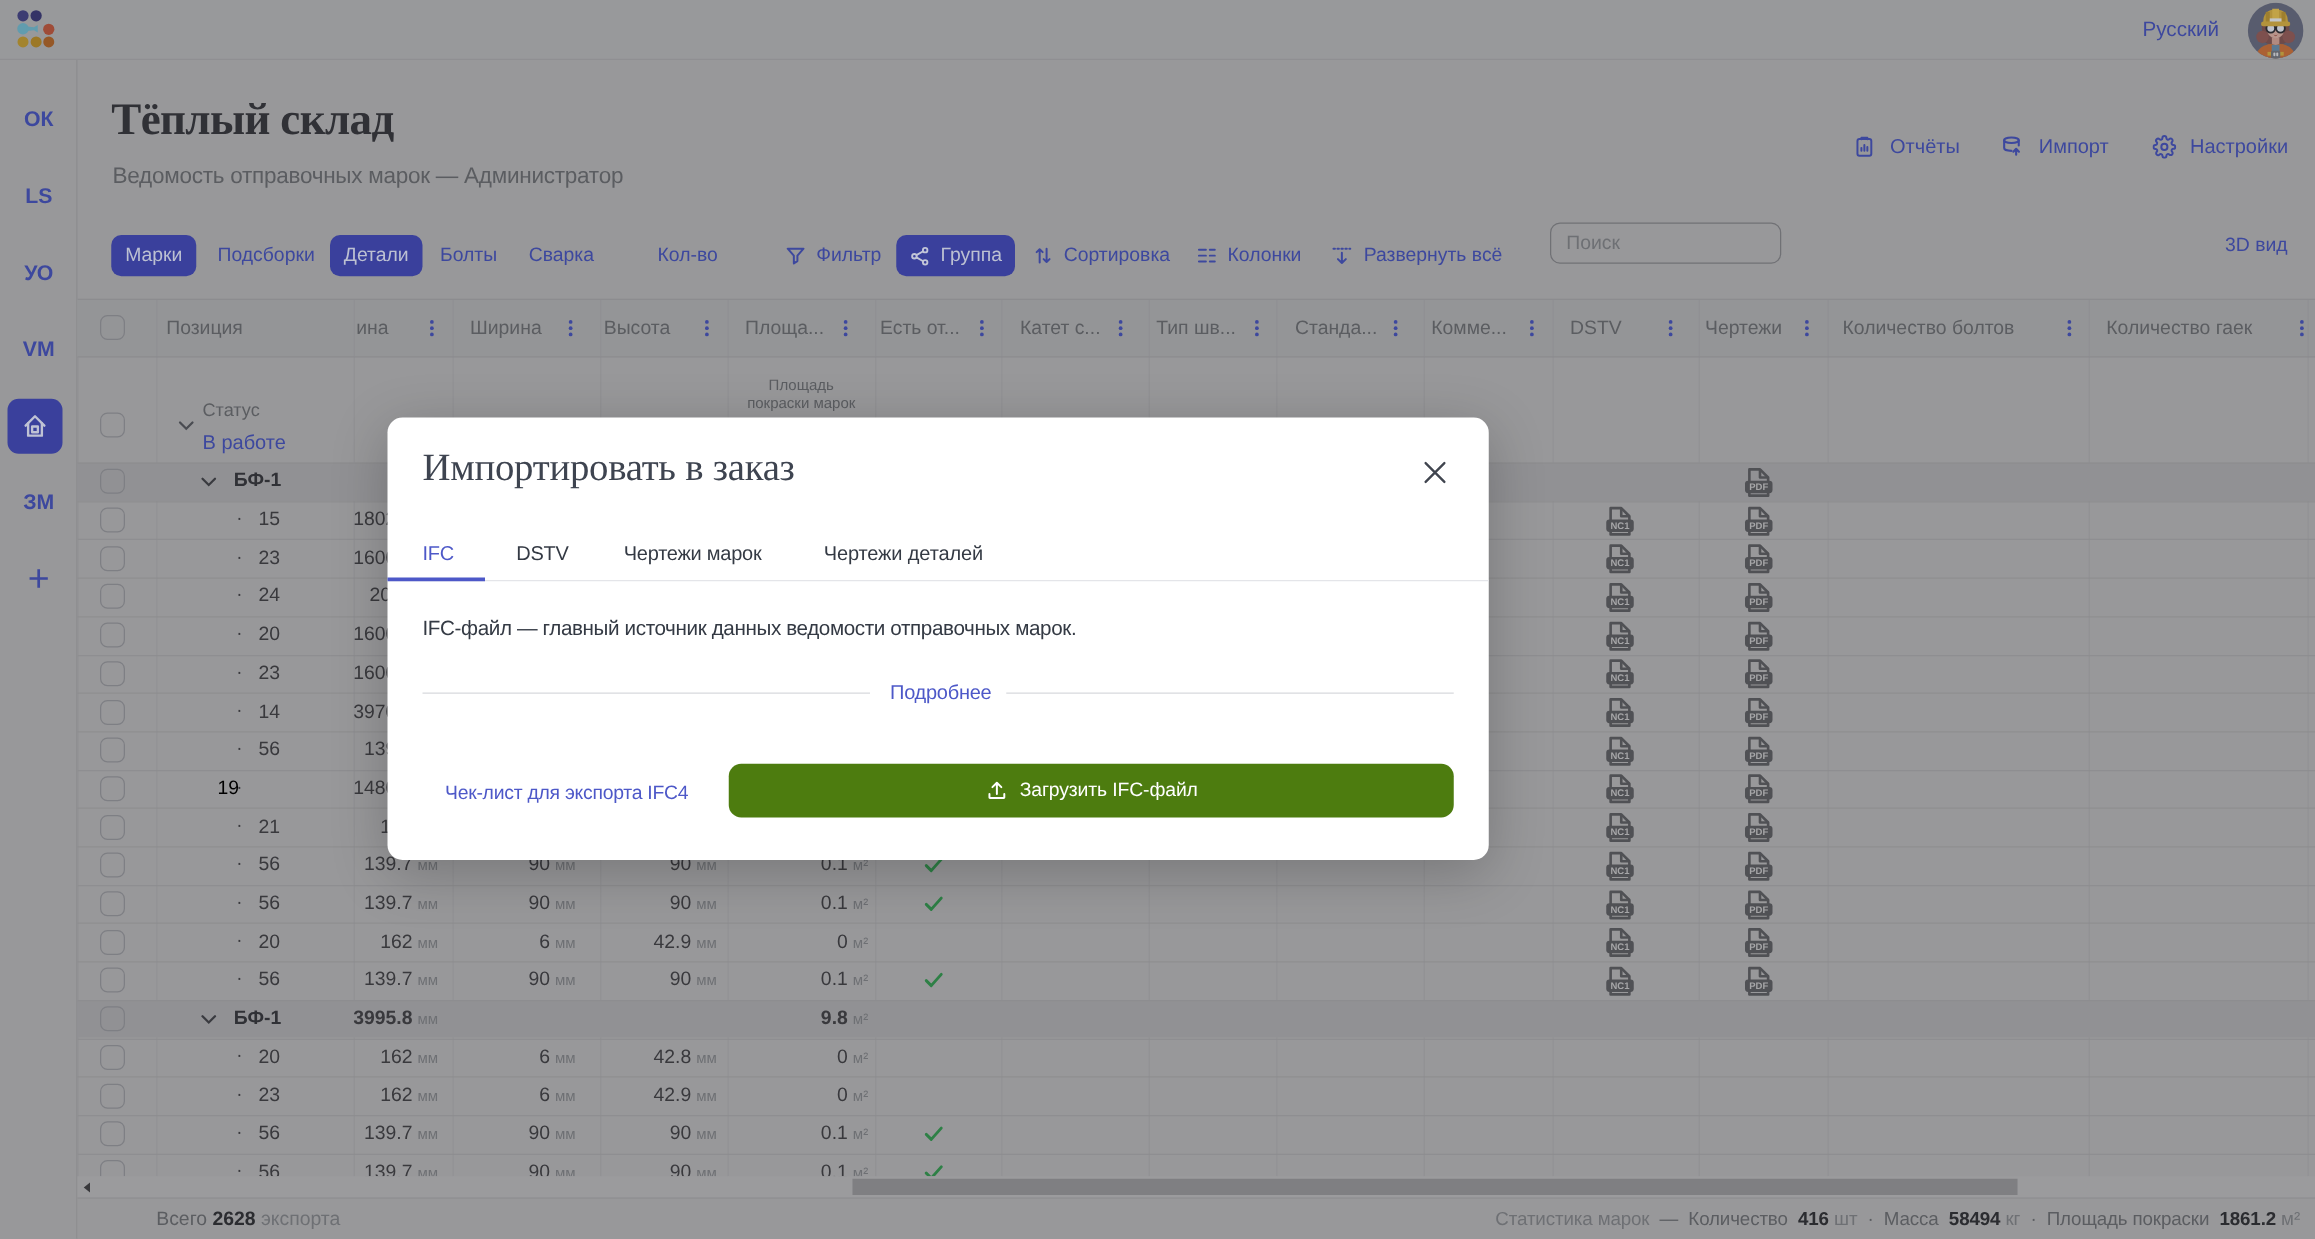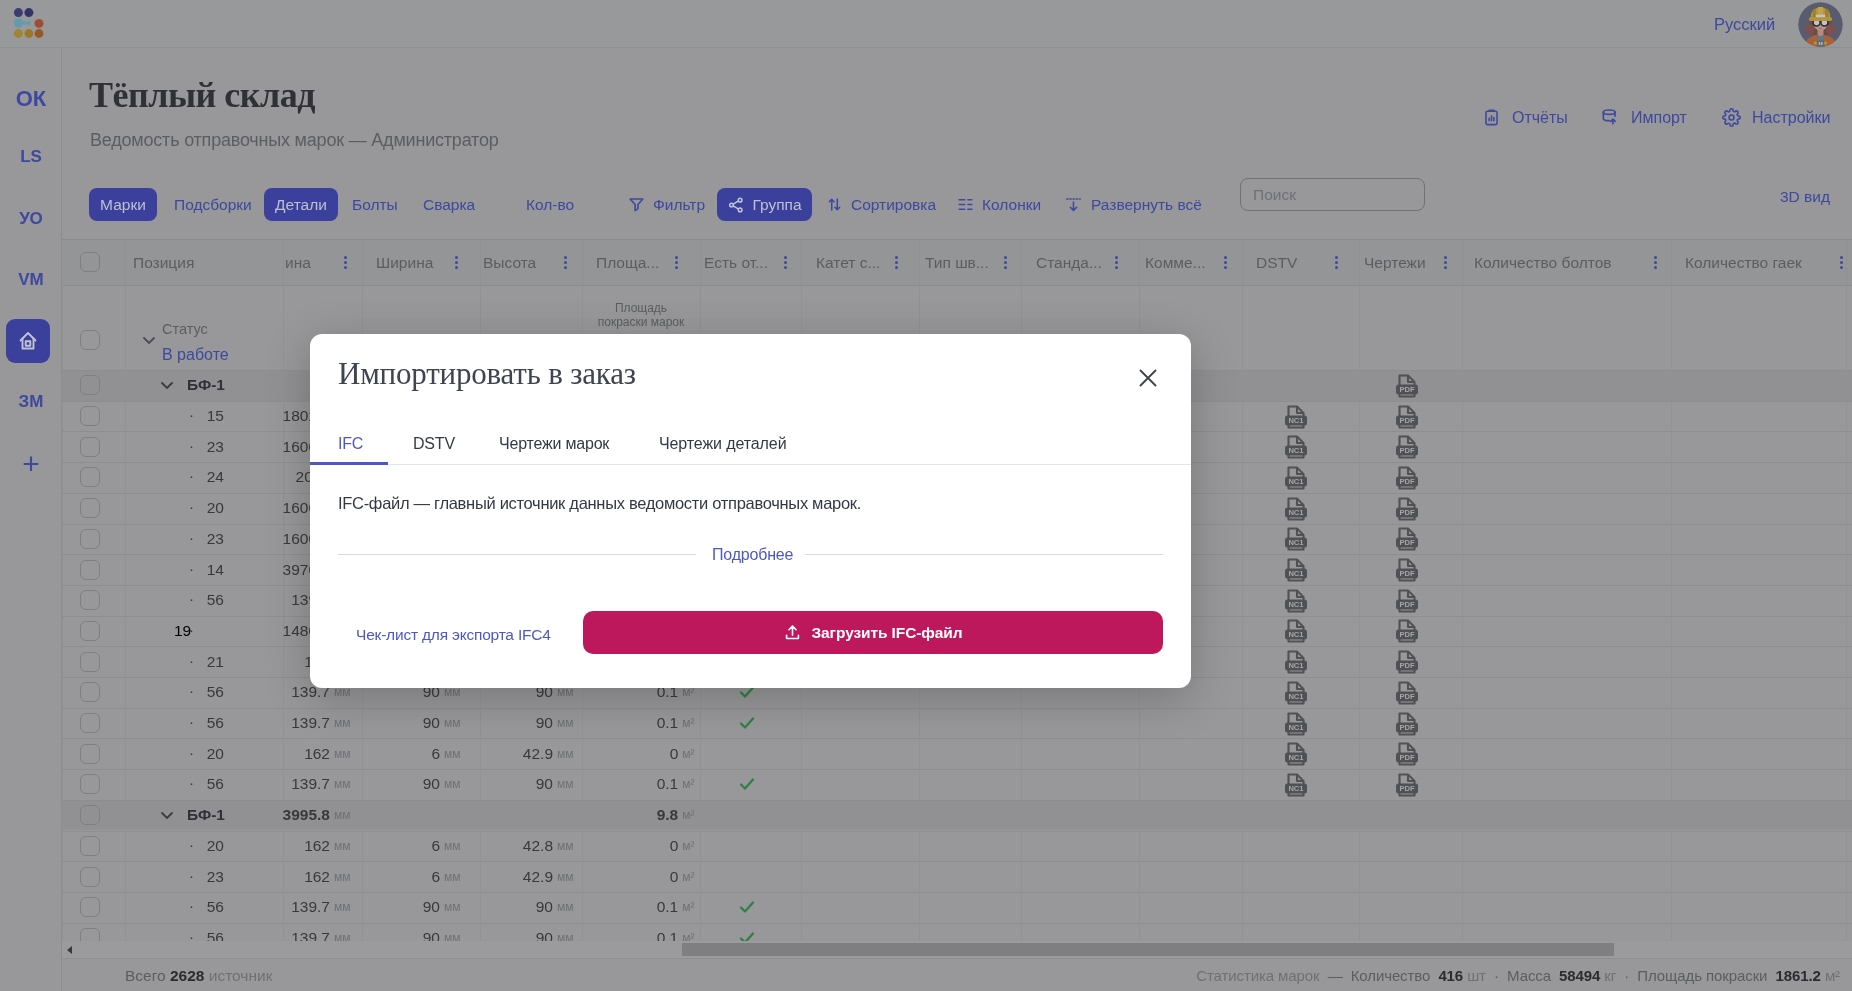--- a/index.html
+++ b/index.html
@@ -51,21 +51,21 @@
 <rect x="10.8" y="15.2" width="23.4" height="3.8" rx="1.9" fill="#b3933c"></rect>
 <rect x="16" y="33.5" width="3.4" height="11.5" fill="#ab6134"></rect>
       <rect x="25.6" y="33.5" width="3.4" height="11.5" fill="#ab6134"></rect>
 <rect x="16" y="39.5" width="13" height="3" fill="#b3933c"></rect>
 <rect x="18.8" y="38.5" width="7.4" height="6.5" rx="1" fill="#63666e"></rect>
 <rect x="20.7" y="40" width="1.6" height="3" rx="0.8" fill="#b8b9bd"></rect>
       <rect x="23" y="40" width="1.6" height="3" rx="0.8" fill="#b8b9bd"></rect>
 </g>
   </svg>
 <div class="a" style="left:0;top:48px;width:62px;height:943px;background:#98989a;border-right:1px solid #8c8c8f;"></div>
-<div class="a" style="left:0;top:86px;width:62px;text-align:center;font-size:22px;font-weight:700;color:#3d489e;">ОК</div>
+<div class="a" style="left:0;top:86px;width:62px;text-align:center;font-size:17px;font-weight:700;color:#3d489e;">ОК</div>
 <div class="a" style="left:0;top:147px;width:62px;text-align:center;font-size:17px;font-weight:700;color:#3d489e;">LS</div>
 <div class="a" style="left:0;top:209px;width:62px;text-align:center;font-size:17px;font-weight:700;color:#3d489e;">УО</div>
 <div class="a" style="left:0;top:270px;width:62px;text-align:center;font-size:17px;font-weight:700;color:#3d489e;">VM</div>
 <div class="a" style="left:0;top:392px;width:62px;text-align:center;font-size:17px;font-weight:700;color:#3d489e;">ЗМ</div>
 <div class="a" style="left:6px;top:319px;width:44px;height:44px;border-radius:9px;background:#3a409c;"></div>
 <svg class="a" style="left:16px;top:329px" width="24" height="24" viewBox="0 0 24 24" fill="none" stroke="#bfc2d4" stroke-width="1.9" stroke-linecap="round" stroke-linejoin="round">
 <path d="M4.5 11.5 L12 4 L19.5 11.5"></path>
     <path d="M6.5 9.5 V19.5 H17.5 V9.5"></path>
     <rect x="9.7" y="12.2" width="4.6" height="4.6"></rect>
   </svg>
@@ -693,36 +693,36 @@
 <svg class="a" style="left:675px;top:641.95px" width="20" height="20" viewBox="0 0 20 20">
       <path d="M4 10.5 L8 14.5 L16 5.5" fill="none" stroke="#2e8046" stroke-width="2.3" stroke-linecap="round" stroke-linejoin="round"></path>
     </svg>
 </div>
 <div class="a" style="left:62px;top:941px;width:1790px;height:17px;background:#9b9b9d;"></div>
 <svg class="a" style="left:65px;top:945px" width="10" height="10" viewBox="0 0 10 10">
     <path d="M7 1 L2 5 L7 9 Z" fill="#39393c"></path>
   </svg>
 <div class="a" style="left:682px;top:943px;width:932px;height:13px;background:#7f7f82;"></div>
 <div class="a" style="left:62px;top:958px;width:1790px;height:33px;background:#98989a;border-top:1px solid #8e8e91;"></div>
-<div class="a" style="left:125px;top:967px;font-size:15.5px;color:#5b5d61;">Всего <b style="color:#2b2c30;font-weight:700;">2628</b> <span style="color:#6e7074;">источник</span></div>
+<div class="a" style="left:125px;top:967px;font-size:15.5px;color:#5b5d61;">Всего <b style="color:#2b2c30;font-weight:700;">2628</b> <span style="color:#6e7074;">экспорта</span></div>
 <div class="a" style="right:12px;top:967px;font-size:15px;letter-spacing:-0.1px;color:#5b5d61;white-space:nowrap;"><span style="color:#6e7074;">Статистика марок</span>&nbsp;&nbsp;—&nbsp;&nbsp;Количество&nbsp; <b style="color:#2b2c30;font-weight:700;">416</b> <span style="color:#6e7074;">шт</span> &nbsp;·&nbsp; Масса&nbsp; <b style="color:#2b2c30;font-weight:700;">58494</b> <span style="color:#6e7074;">кг</span> &nbsp;·&nbsp; Площадь покраски&nbsp; <b style="color:#2b2c30;font-weight:700;">1861.2</b> <span style="color:#6e7074;">м²</span></div>
 <div class="a" style="left:310px;top:334px;width:881px;height:354px;background:#fff;border-radius:12px;box-shadow:0 10px 45px rgba(0,0,0,0.22);"></div>
 <div class="a" style="left:338px;top:356px;font-family:'Liberation Serif',serif;font-size:31px;font-weight:400;letter-spacing:-0.2px;color:#3e4450;">Импортировать в заказ</div>
 <svg class="a" style="left:1137px;top:367px" width="22" height="22" viewBox="0 0 22 22">
     <path d="M3.5 3.5 L18.5 18.5 M18.5 3.5 L3.5 18.5" stroke="#40454f" stroke-width="1.9" stroke-linecap="round"></path>
   </svg>
 <div class="a" style="left:310px;top:464px;width:881px;height:1px;background:#e4e5e9;"></div>
 <div class="a" style="left:310px;top:462px;width:78px;height:3px;background:#4d58c8;"></div>
 <div class="a" style="left:338px;top:435px;font-size:16px;letter-spacing:-0.2px;color:#4d58c8;">IFC</div>
 <div class="a" style="left:413px;top:435px;font-size:16px;letter-spacing:-0.2px;color:#343a44;">DSTV</div>
 <div class="a" style="left:499px;top:435px;font-size:16px;letter-spacing:-0.2px;color:#343a44;">Чертежи марок</div>
 <div class="a" style="left:659px;top:435px;font-size:16px;letter-spacing:-0.1px;color:#343a44;">Чертежи деталей</div>
 <div class="a" style="left:338px;top:494px;font-size:16.5px;letter-spacing:-0.3px;color:#343a44;text-align:right;">IFC-файл — главный источник данных ведомости отправочных марок.</div>
 <div class="a" style="left:338px;top:554px;width:358px;height:1px;background:#d8d9dd;"></div>
 <div class="a" style="left:805px;top:554px;width:358px;height:1px;background:#d8d9dd;"></div>
 <div class="a" style="left:712px;top:546px;font-size:16px;letter-spacing:-0.2px;color:#4d58c8;">Подробнее</div>
 <div class="a" style="left:356px;top:626px;font-size:15.5px;letter-spacing:-0.2px;color:#4d58c8;">Чек-лист для экспорта IFC4</div>
-<div class="a" style="left:583px;top:611px;width:580px;height:43px;border-radius:10px;background:#be185d;display:flex;align-items:center;justify-content:center;gap:9px;color:#fff;font-size:15.5px;letter-spacing:-0.1px;font-weight:700;">
+<div class="a" style="left:583px;top:611px;width:580px;height:43px;border-radius:10px;background:#4d7c0f;display:flex;align-items:center;justify-content:center;gap:9px;color:#fff;font-size:15.5px;letter-spacing:-0.1px;font-weight:400;">
 <svg width="19" height="19" viewBox="0 0 24 24" fill="none" stroke="#fff" stroke-width="2" stroke-linecap="round" stroke-linejoin="round">
       <path d="M12 15.5 V4 M7.5 8.5 L12 4 L16.5 8.5"></path>
       <path d="M4.5 15.5 V19 Q4.5 19.5 5 19.5 H19 Q19.5 19.5 19.5 19 V15.5"></path>
     </svg>
 <span>Загрузить IFC-файл</span>
   </div>
 </body></html>

